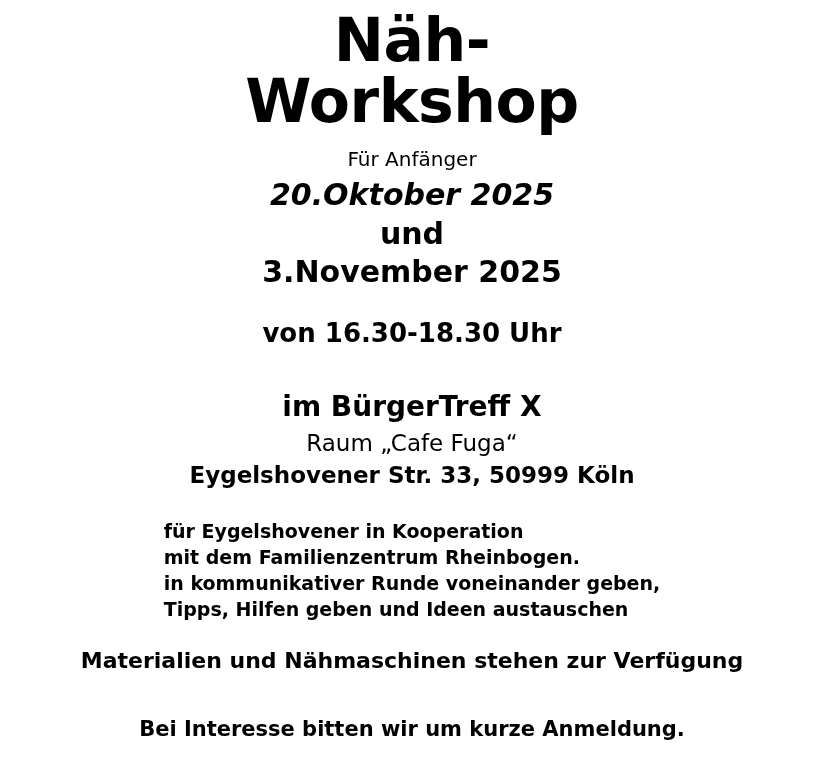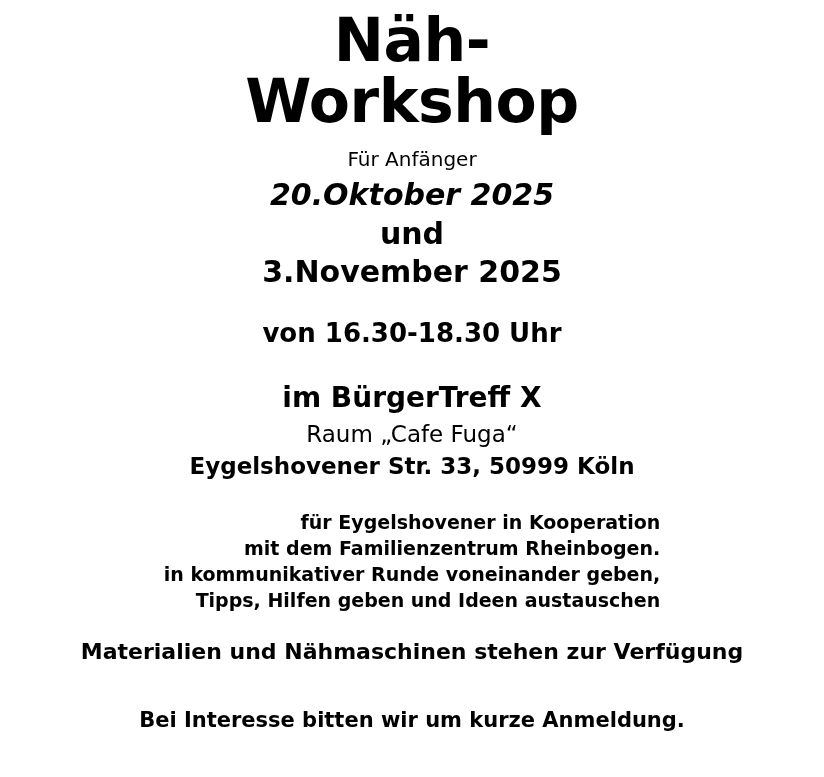--- a/index.html
+++ b/index.html
@@ -15,21 +15,21 @@
     overflow: hidden;
   }
   .poster {
     width: 824px;
     height: 777px;
     box-sizing: border-box;
     padding: 4px 14px 0 14px;
     display: flex;
     flex-direction: column;
     align-items: center;
-    text-align: right;
+    text-align: left;
   }
   .title-line {
     font-size: 60px;
     font-weight: 700;
     line-height: 1.02;
     letter-spacing: -0.5px;
   }
   .title-line.first {
     margin-top: 6px;
   }
@@ -49,21 +49,21 @@
     font-style: italic;
   }
   .time-line {
     font-size: 26px;
     font-weight: 700;
     margin-top: 26px;
   }
   .venue-main {
     font-size: 28px;
     font-weight: 700;
-    margin-top: 33px;
+    margin-top: 42px;
   }
   .venue-room {
     font-size: 23px;
     font-weight: 400;
     margin-top: 7px;
   }
   .venue-address {
     font-size: 23px;
     font-weight: 700;
     margin-top: 6px;

